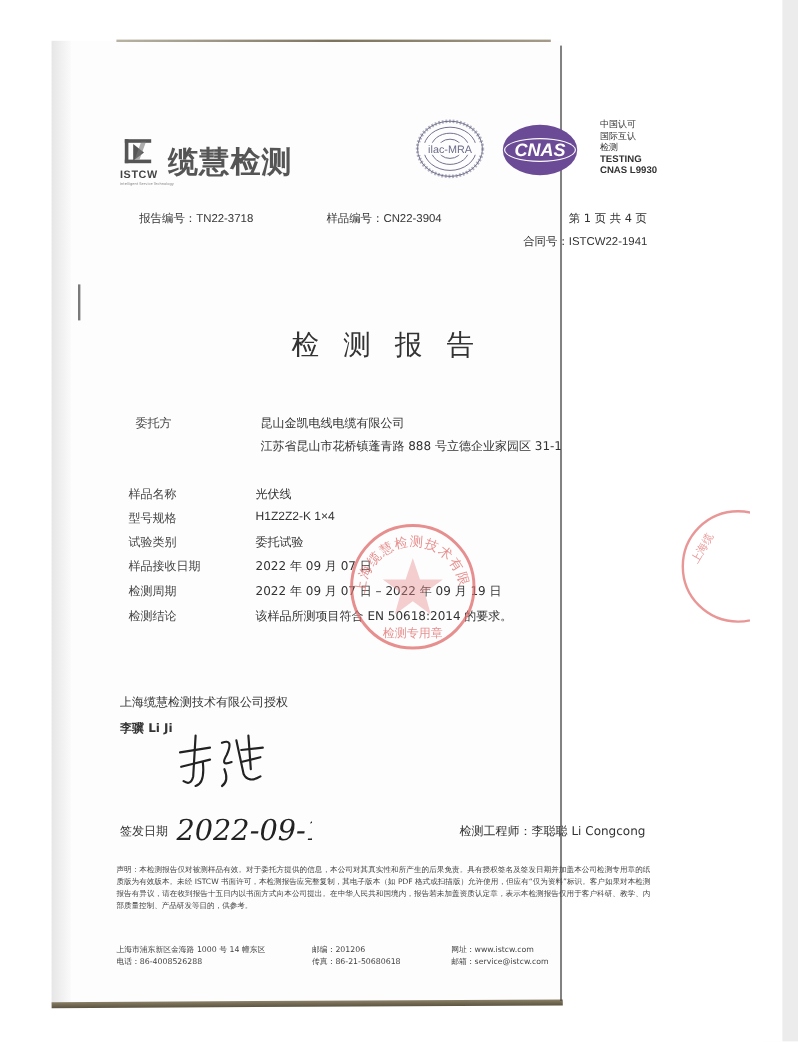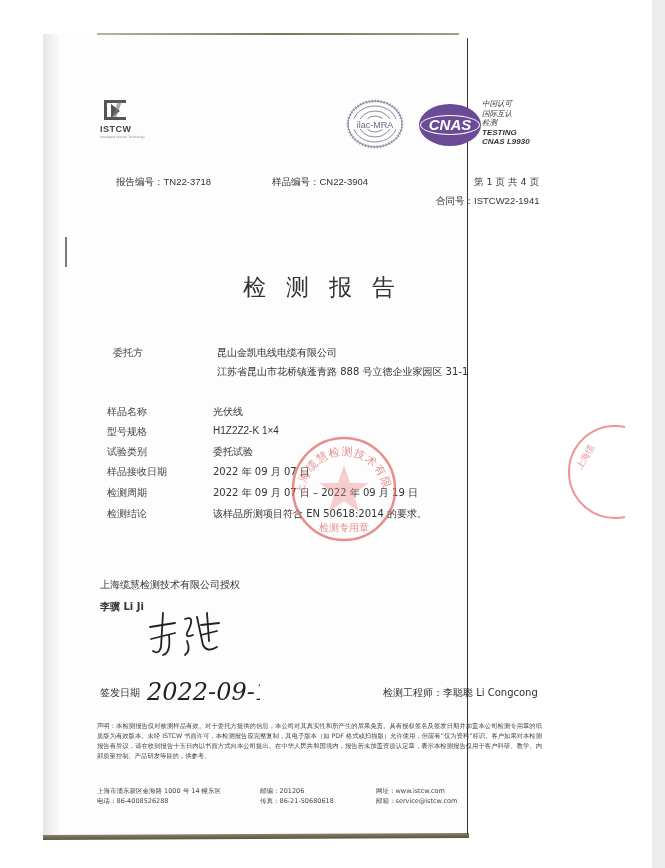--- a/index.html
+++ b/index.html
@@ -17,33 +17,33 @@
   .paper-left-shade { position:absolute; left:43px; top:34px; width:16px; height:803px;
     background:linear-gradient(to right,#e6e6e6,#fafafa); }
   .edge-top { position:absolute; left:97px; top:33px; width:362px; height:2px;
     background:linear-gradient(to right,#b9b3a4,#7c745f 50%,#a49c88); }
   .edge-bottom { position:absolute; left:43px; top:834px; width:426px; height:5px;
     background:linear-gradient(to bottom,#8a7f66,#5c5440); transform:skewY(-0.3deg); }
   .edge-right { position:absolute; left:467px; top:38px; width:1px; height:796px; background:#333; }
   .scan-mark { position:absolute; left:65px; top:237px; width:2px; height:30px; background:#7a7a7a; }
 
   
-  .logo { position:absolute; left:100px; top:98px; display:flex; align-items:flex-start; }
+  .logo { position:absolute; left:100px; top:114px; display:flex; align-items:flex-start; }
   .logo-mark { width:34px; height:42px; position:relative; }
   .logo-box { position:absolute; left:4px; top:2px; width:22px; height:20px; border:3px solid #555; border-right:none; box-sizing:border-box; }
   .logo-chev { position:absolute; left:11px; top:6px; width:0; height:0;
     border-top:7px solid transparent; border-bottom:7px solid transparent; border-left:9px solid #555; }
   .logo-chev2 { position:absolute; left:15px; top:4px; width:12px; height:15px; border-left:4px solid #777; transform:skewX(-20deg); opacity:.6;}
   .logo-istcw { position:absolute; left:0; top:26px; font-size:9px; font-weight:bold; color:#444; letter-spacing:0.5px; font-family:"Liberation Sans", sans-serif; }
   .logo-sub { position:absolute; left:0; top:37px; font-size:3px; color:#888; white-space:nowrap; }
   .logo-name { margin-left:6px; margin-top:4px; font-size:25px; font-weight:bold; color:#555; letter-spacing:1px; }
 
   .ilac { position:absolute; left:346px; top:99px; width:58px; height:50px; }
   .cnas { position:absolute; left:418px; top:103px; width:64px; height:44px; }
-  .cnas-text { position:absolute; left:482px; top:99px; font-size:7.5px; line-height:9.5px; color:#333;font-style:italic; }
+  .cnas-text { position:absolute; left:500px; top:99px; font-size:7.5px; line-height:9.5px; color:#333; }
   .cnas-text .en { font-weight:bold; font-family:"Liberation Sans", sans-serif; font-size:8px; }
 
   .meta { position:absolute; font-size:9.5px; color:#333; white-space:nowrap; }
   .meta b { font-weight:normal; font-family:"Liberation Sans", sans-serif; }
 
   .title { position:absolute; left:243px; top:272px; font-size:23px; letter-spacing:20px; color:#333; font-family:Liberation Sans, sans-serif; }
 
   .label { position:absolute; font-size:10px; color:#444; white-space:nowrap; }
   .value { position:absolute; font-size:10px; color:#333; white-space:nowrap; }
 
@@ -73,20 +73,21 @@
 <div class="scan-mark"></div>
 
 <div class="logo">
   <div class="logo-mark">
     <div class="logo-box"></div>
     <div class="logo-chev"></div>
     <div class="logo-chev2"></div>
     <div class="logo-istcw">ISTCW</div>
     <div class="logo-sub">Intelligent Service Technology</div>
   </div>
+  <div class="logo-name">缆慧检测</div>
 </div>
 
 <svg class="ilac" viewBox="0 0 58 50">
   <g fill="none" stroke="#6b6b8a" stroke-width="0.8">
     <ellipse cx="29" cy="25" rx="27" ry="23"></ellipse>
     <ellipse cx="29" cy="25" rx="22" ry="18"></ellipse>
     <ellipse cx="29" cy="25" rx="16" ry="13"></ellipse>
     <ellipse cx="29" cy="25" rx="10" ry="8"></ellipse>
     <ellipse cx="29" cy="25" rx="27" ry="23" stroke-dasharray="1.5 1.5" stroke-width="3" opacity=".5"></ellipse>
   </g>

